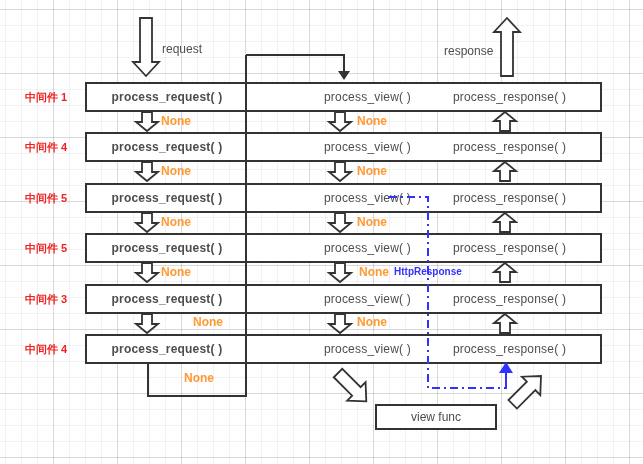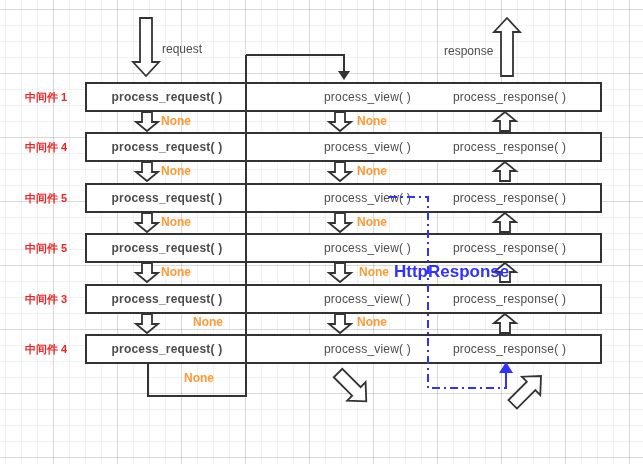--- a/index.html
+++ b/index.html
@@ -37,21 +37,21 @@
     position:absolute;left:20px;width:52px;text-align:center;z-index:3;
     color:var(--middleware-label);font-weight:bold;font-size:11px;line-height:14px;white-space:nowrap;
   }
   .flow-label{
     position:absolute;color:var(--box-text);font-size:12px;line-height:13px;z-index:3;white-space:nowrap;
   }
   .none-label{
     position:absolute;color:var(--none-label);font-weight:bold;font-size:12px;line-height:13px;z-index:3;white-space:nowrap;
   }
   .http-label{
-    position:absolute;color:var(--http-response);font-weight:bold;font-size:17px;line-height:13px;z-index:3;white-space:nowrap;
+    position:absolute;color:var(--http-response);font-weight:bold;font-size:10px;line-height:13px;z-index:3;white-space:nowrap;
   }
   .view-func-box{
     position:absolute;left:375px;top:404px;width:122px;height:26px;
     border:2px solid var(--line);background:#fff;box-sizing:border-box;z-index:1;
     text-align:center;line-height:22px;font-size:12px;color:var(--box-text);
   }
   svg.overlay{position:absolute;left:0;top:0;z-index:2;pointer-events:none;}
   .stroke{stroke:var(--line);stroke-width:2;fill:none;}
   .hollow{fill:#ffffff;stroke:var(--line);stroke-width:1.8;stroke-linejoin:miter;}
   .solid-head{fill:var(--line);stroke:none;}
@@ -95,20 +95,21 @@
     <span class="cell cell-request">process_request( )</span>
     <span class="cell cell-view">process_view( )</span>
     <span class="cell cell-response">process_response( )</span>
   </div>
   <div class="mw-row" style="top:334px">
     <span class="cell cell-request">process_request( )</span>
     <span class="cell cell-view">process_view( )</span>
     <span class="cell cell-response">process_response( )</span>
   </div>
 
+  <div class="view-func-box">view func</div>
 
   <svg class="overlay" width="643" height="464" viewBox="0 0 643 464">
 
     <path class="hollow" d="M140,18 V62 H133 L146,76 L159,62 H152 V18 Z"></path>
 
     <path class="hollow" d="M507,18 L520,32 H513 V76 H501 V32 H494 Z"></path>
 
     <path class="stroke" d="M246,55 H344 V72"></path>
     <polygon class="solid-head" points="338,71 350,71 344,80"></polygon>
 

